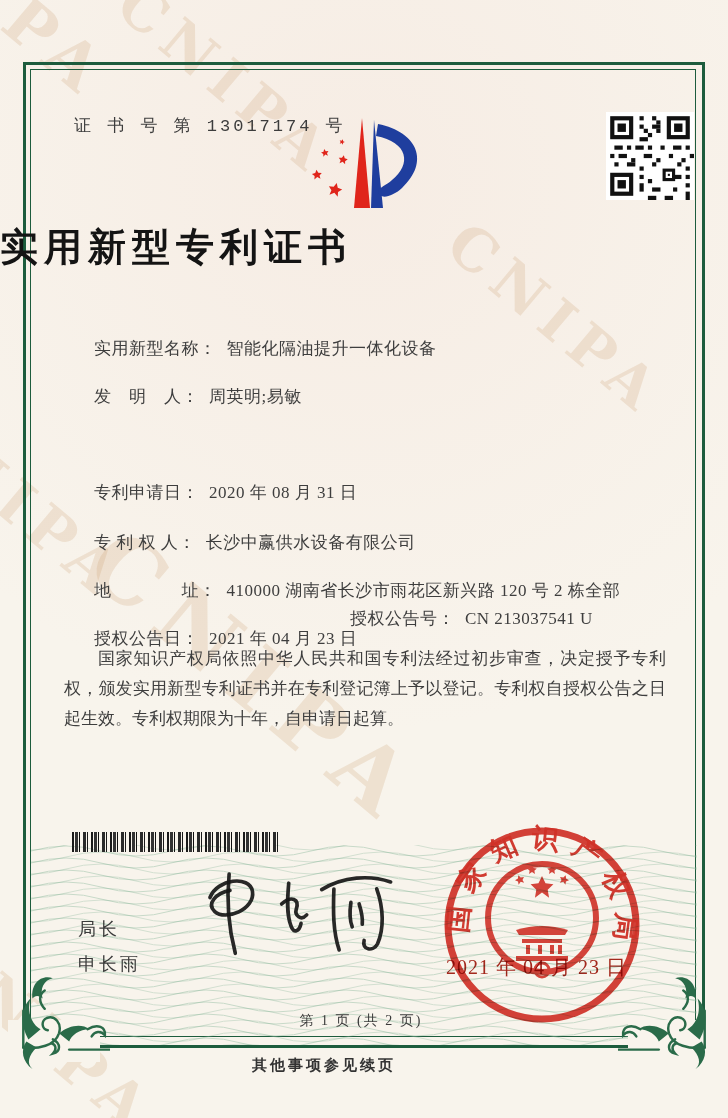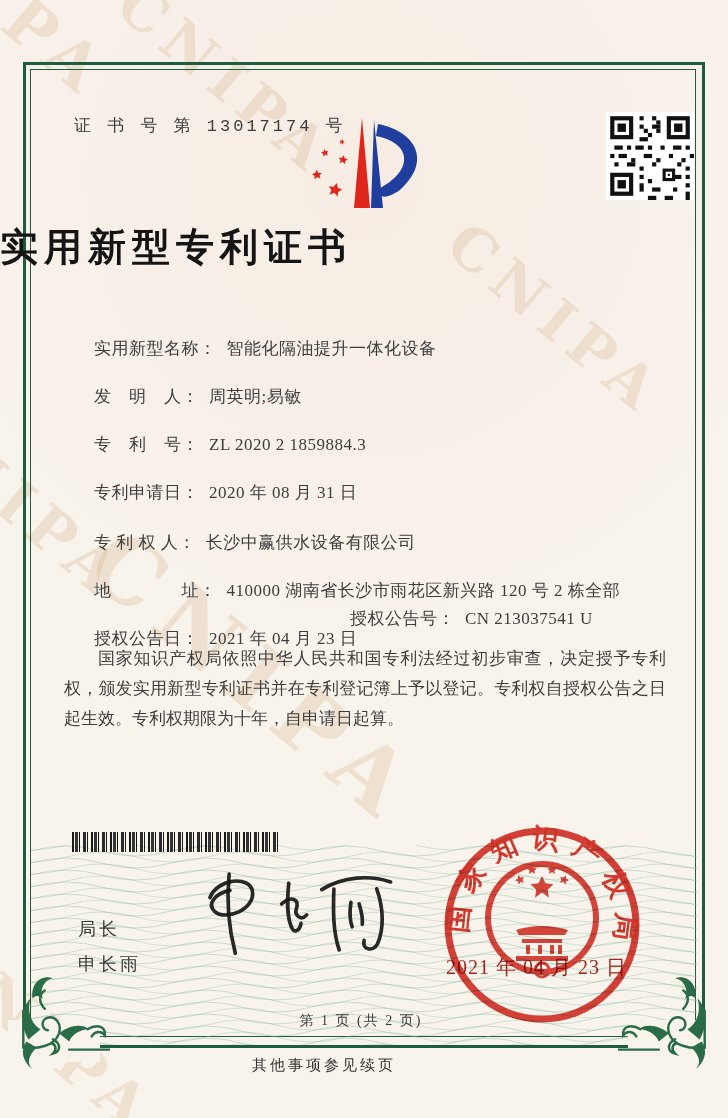--- a/index.html
+++ b/index.html
@@ -49,21 +49,21 @@
   
   .seal{left:430px;top:818px;z-index:5;mix-blend-mode:multiply;}
   .seal-red{stroke:#d5332a;fill:none;}
   .seal-fill{fill:#d5332a;stroke:none;}
   .seal-date{left:446px;top:954px;width:185px;font-size:20px;color:#a82a1f;
              letter-spacing:1px;white-space:nowrap;z-index:6;mix-blend-mode:multiply;}
   
   .page-info{left:23px;top:1012px;width:676px;text-align:center;font-size:14px;
              letter-spacing:2px;color:#3a3a3a;z-index:4;}
   .cont-note{left:0;top:1056px;width:648px;text-align:center;font-size:15px;
-             letter-spacing:3px;color:#333;z-index:4;}
+             letter-spacing:3px;color:#333;z-index:4;font-weight:bold;}
 </style>
 </head>
 <body>
 
 <div class="page">
 
   <div class="wm" style="left:-150px;top:-45px;font-size:64px;">CNIPA</div>
   <div class="wm" style="left:95px;top:45px;font-size:58px;">CNIPA</div>
   <div class="wm" style="left:425px;top:285px;font-size:58px;">CNIPA</div>
   <div class="wm" style="left:-120px;top:465px;font-size:60px;">CNIPA</div>
@@ -200,23 +200,20 @@
   </div>
 
   <div class="abs title">实用新型专利证书</div>
 
   <div class="frow" style="top:317px;">
     <span class="flabel">实用新型名称：</span><span class="fvalue">智能化隔油提升一体化设备</span>
   </div>
   <div class="frow" style="top:365px;text-align:center;">
     <span class="flabel">发　明　人：</span><span class="fvalue">周英明;易敏</span>
   </div>
-  <div class="frow" style="top:413px;">
-    <span class="flabel">专　利　号：</span><span class="fvalue">ZL 2020 2 1859884.3</span>
-  </div>
   <div class="frow" style="top:461px;">
     <span class="flabel">专利申请日：</span><span class="fvalue">2020 年 08 月 31 日</span>
   </div>
   <div class="frow" style="top:511px;">
     <span class="flabel">专 利 权 人：</span><span class="fvalue">长沙中赢供水设备有限公司</span>
   </div>
   <div class="frow" style="top:559px;">
     <span class="flabel">地　　　　址：</span><span class="fvalue">410000 湖南省长沙市雨花区新兴路 120 号 2 栋全部</span>
   </div>
   <div class="frow" style="top:607px;">

